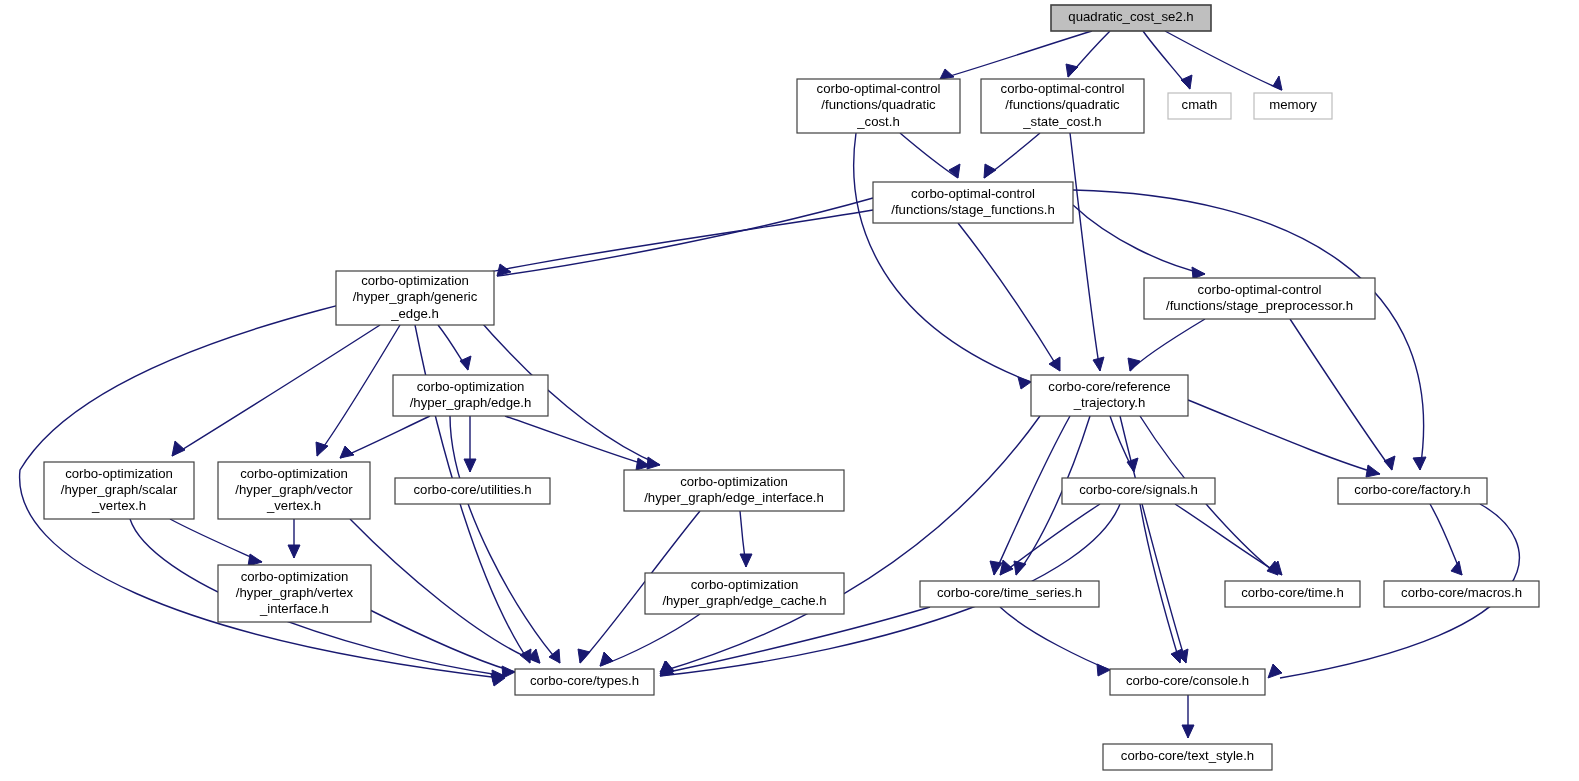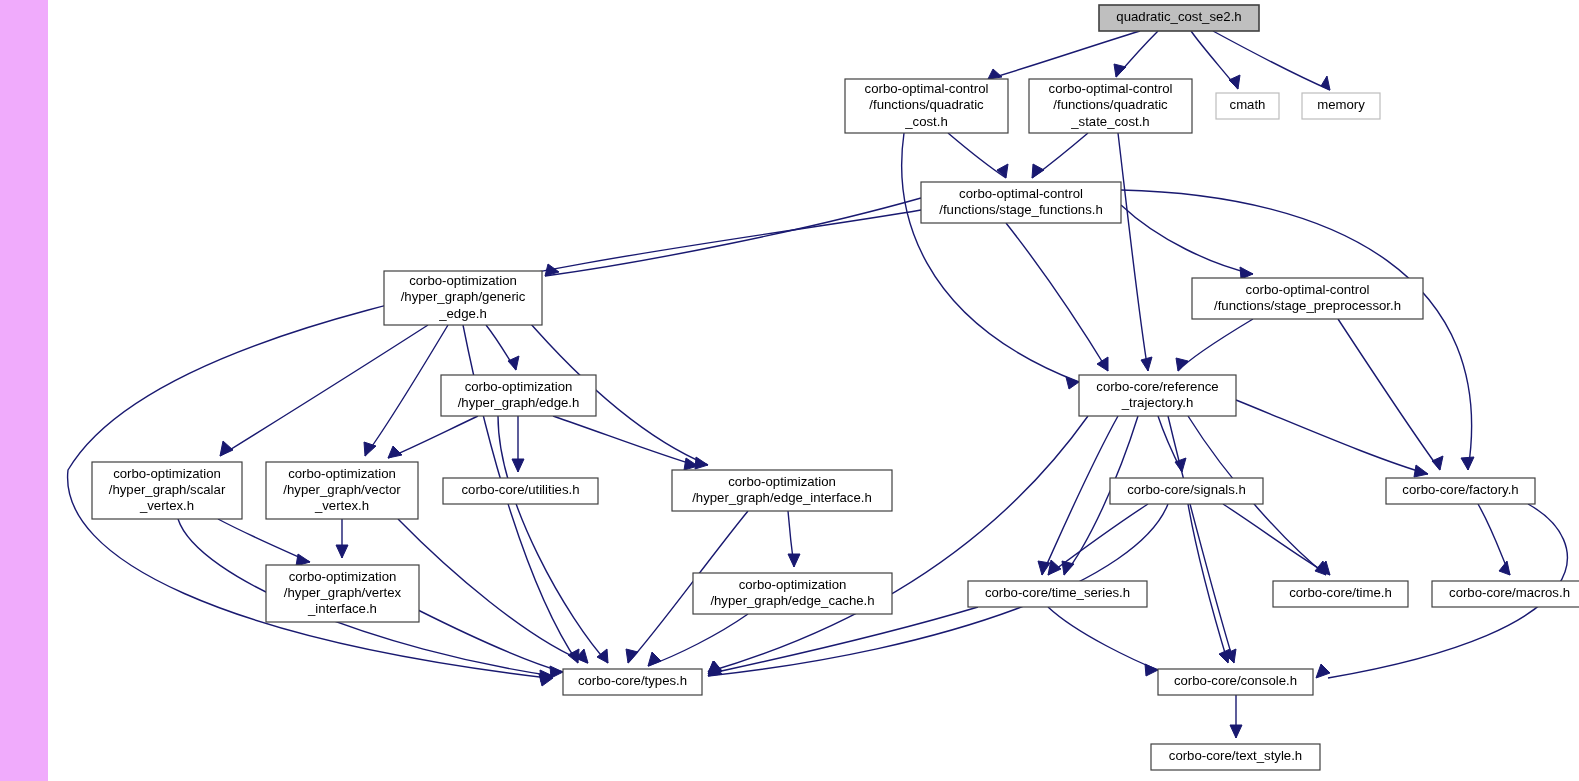--- a/index.html
+++ b/index.html
@@ -11,22 +11,21 @@
   body {
     width: 1579px;
     height: 781px;
     overflow: hidden;
     font-family: "Liberation Sans", sans-serif;
   }
   #graph-root {
     position: relative;
     width: 1369px;
     height: 781px;
-    background: #f0abfc;
-    padding-left: 48px;
+    background: #4c1d95;
   }
   svg#dep-graph {
     display: block;
     width: 1579px;
     height: 781px;
     background: #ffffff;
   }
   .edge-path {
     fill: none;
     stroke: #191970;

